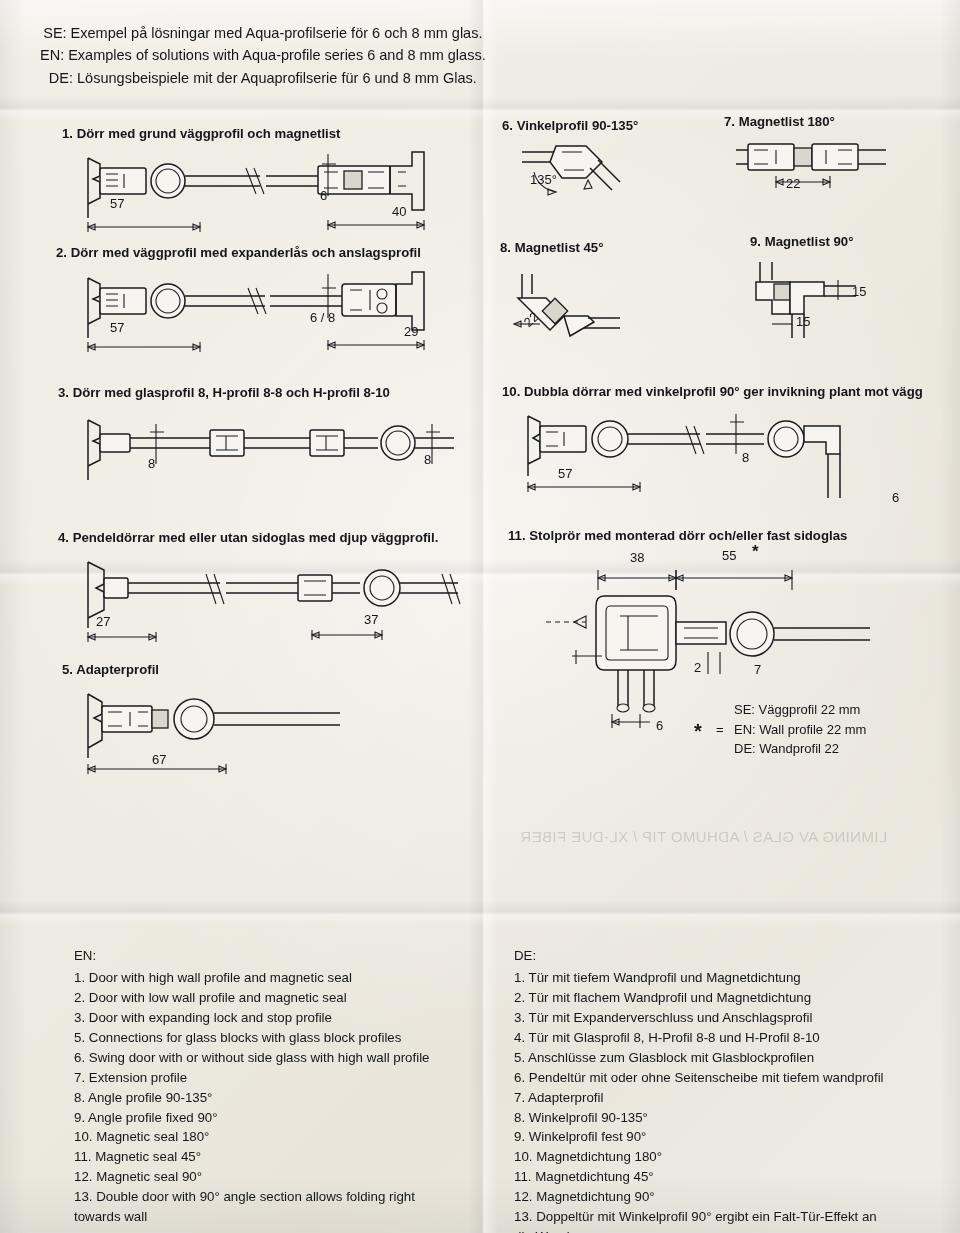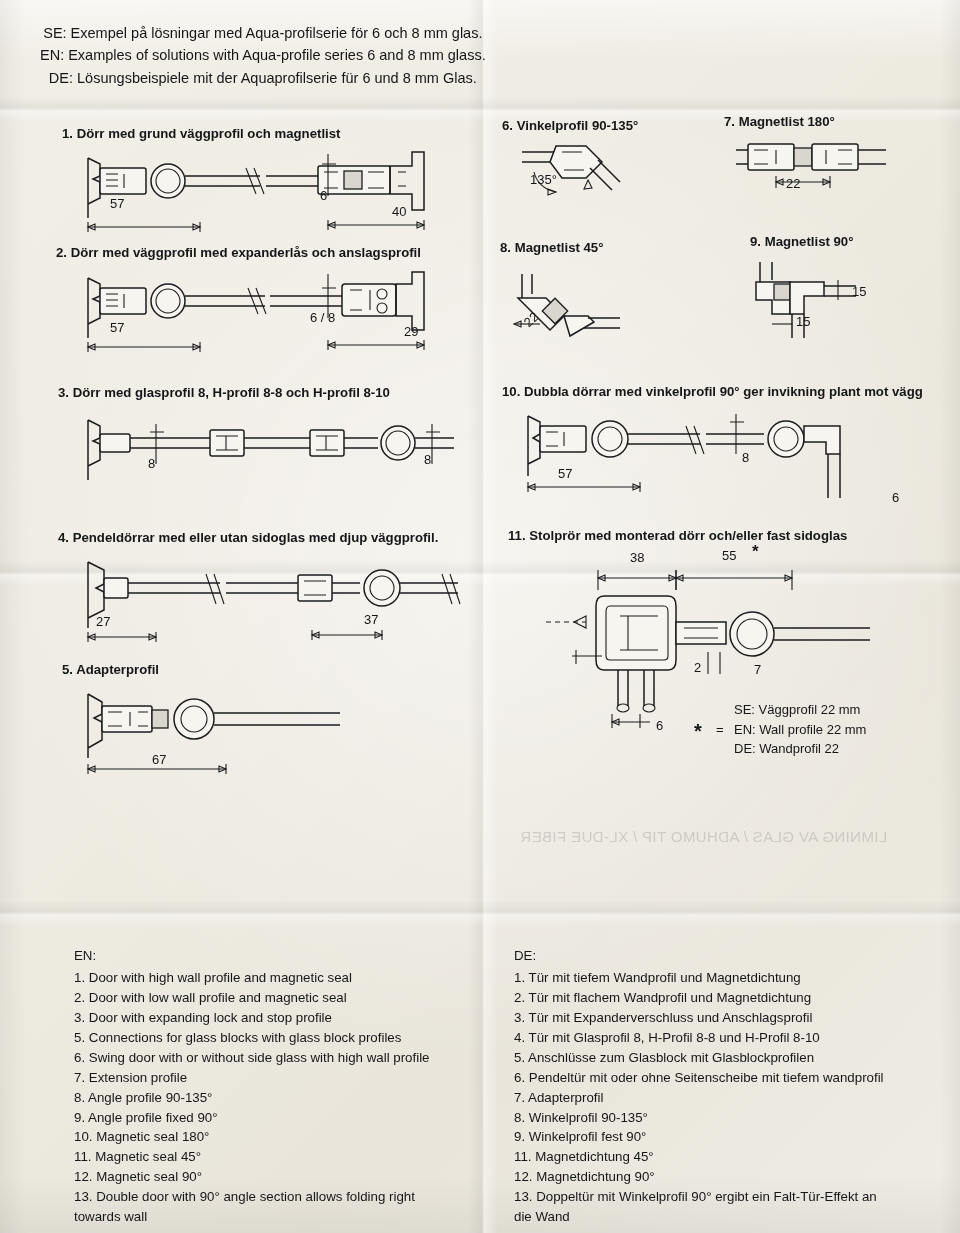--- a/index.html
+++ b/index.html
@@ -343,18 +343,19 @@
   <p class="hd">DE:</p>
   <p>1. Tür mit tiefem Wandprofil und Magnetdichtung</p>
   <p>2. Tür mit flachem Wandprofil und Magnetdichtung</p>
   <p>3. Tür mit Expanderverschluss und Anschlagsprofil</p>
   <p>4. Tür mit Glasprofil 8, H-Profil 8-8 und H-Profil 8-10</p>
   <p>5. Anschlüsse zum Glasblock mit Glasblockprofilen</p>
   <p>6. Pendeltür mit oder ohne Seitenscheibe mit tiefem wandprofil</p>
   <p>7. Adapterprofil</p>
   <p>8. Winkelprofil 90-135°</p>
   <p>9. Winkelprofil fest 90°</p>
+  <p>10. Magnetdichtung 180°</p>
   <p>11. Magnetdichtung 45°</p>
   <p>12. Magnetdichtung 90°</p>
   <p>13. Doppeltür mit Winkelprofil 90° ergibt ein Falt-Tür-Effekt an</p>
   <p>die Wand</p>
 
 </div>
 
 </body></html>

